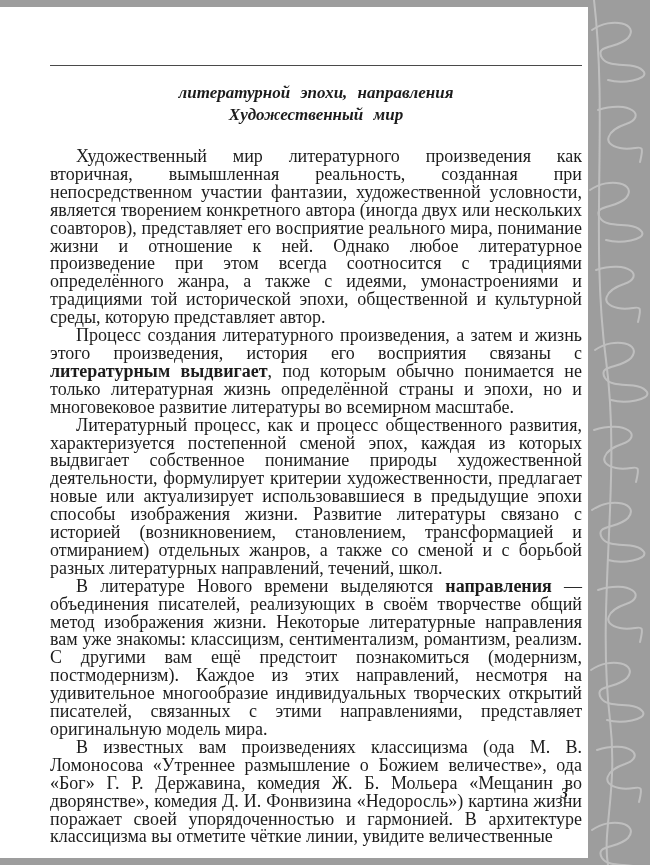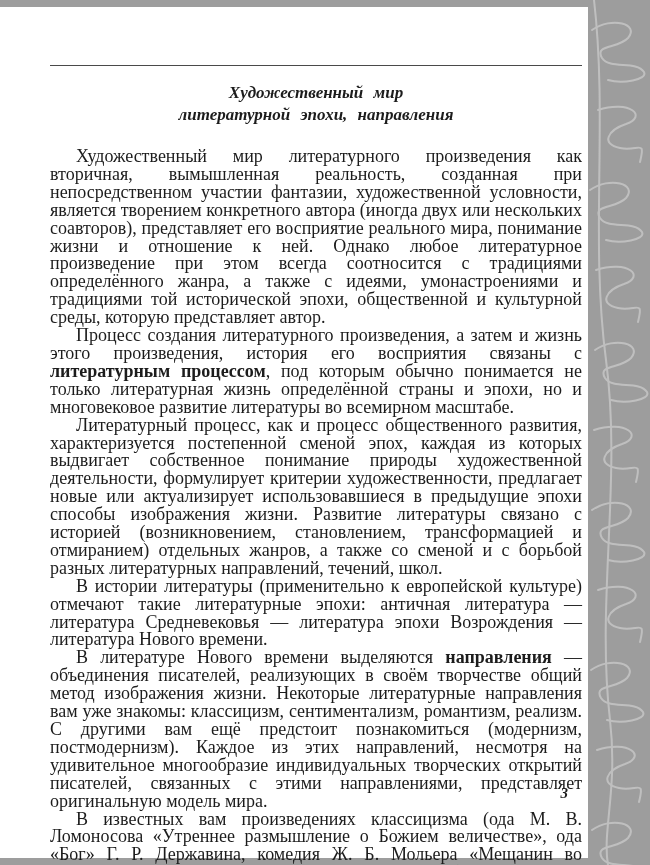--- a/index.html
+++ b/index.html
@@ -76,33 +76,32 @@
         <path d="M6 0 C 20 120, 2 240, 18 360 C 34 480, 8 600, 22 720 C 30 790, 14 830, 20 865"></path>
       </g>
     </svg>
   </div>
 
   <div class="page">
 
     <div class="top-rule"></div>
 
     <h1 class="title">
+      <span class="title-line">литературной эпохи, направления</span>
       <span class="title-line">Художественный мир</span>
-      <span class="title-line">литературной эпохи, направления</span>
     </h1>
 
     <div class="body-text">
 
       <p><span>Художественный мир литературного произведения как вторичная, вымышленная реальность, созданная при непосредственном участии фантазии, художественной условности, является творением конкретного автора (иногда двух или нескольких соавторов), представляет его восприятие реального мира, понимание жизни и отношение к ней. Однако любое литературное произведение при этом всегда соотносится с традициями определённого жанра, а также с идеями, умонастроениями и традициями той исторической эпохи, общественной и культурной среды, которую представляет автор.</span></p>
 
-      <p><span>Процесс создания литературного произведения, а затем и жизнь этого произведения, история его восприятия связаны с </span><span class="bold-term">литературным процессом</span><span>, под которым обычно понимается не только литературная жизнь определённой страны и эпохи, но и многовековое развитие литературы во всемирном масштабе.</span></p>
+      <p><span>Процесс создания литературного произведения, а затем и жизнь этого произведения, история его восприятия связаны с </span><span class="bold-term">литературным выдвигает</span><span>, под которым обычно понимается не только литературная жизнь определённой страны и эпохи, но и многовековое развитие литературы во всемирном масштабе.</span></p>
 
       <p><span>Литературный процесс, как и процесс общественного развития, характеризуется постепенной сменой эпох, каждая из которых выдвигает собственное понимание природы художественной деятельности, формулирует критерии художественности, предлагает новые или актуализирует использовавшиеся в предыдущие эпохи способы изображения жизни. Развитие литературы связано с историей (возникновением, становлением, трансформацией и отмиранием) отдельных жанров, а также со сменой и с борьбой разных литературных направлений, течений, школ.</span></p>
 
-      <p><span>В истории литературы (применительно к европейской культуре) отмечают такие литературные эпохи: античная литература — литература Средневековья — литература эпохи Возрождения — литература Нового времени.</span></p>
 
       <p><span>В литературе Нового времени выделяются </span><span class="bold-term">направления</span><span> — объединения писателей, реализующих в своём творчестве общий метод изображения жизни. Некоторые литературные направления вам уже знакомы: классицизм, сентиментализм, романтизм, реализм. С другими вам ещё предстоит познакомиться (модернизм, постмодернизм). Каждое из этих направлений, несмотря на удивительное многообразие индивидуальных творческих открытий писателей, связанных с этими направлениями, представляет оригинальную модель мира.</span></p>
 
       <p><span>В известных вам произведениях классицизма (ода М. В. Ломоносова «Утреннее размышление о Божием величестве», ода «Бог» Г. Р. Державина, комедия Ж. Б. Мольера «Мещанин во дворянстве», комедия Д. И. Фонвизина «Недоросль») картина жизни поражает своей упорядоченностью и гармонией. В архитектуре классицизма вы отметите чёткие линии, увидите величественные</span></p>
 
     </div>
 
     <div class="page-number">3</div>
 
   </div>

